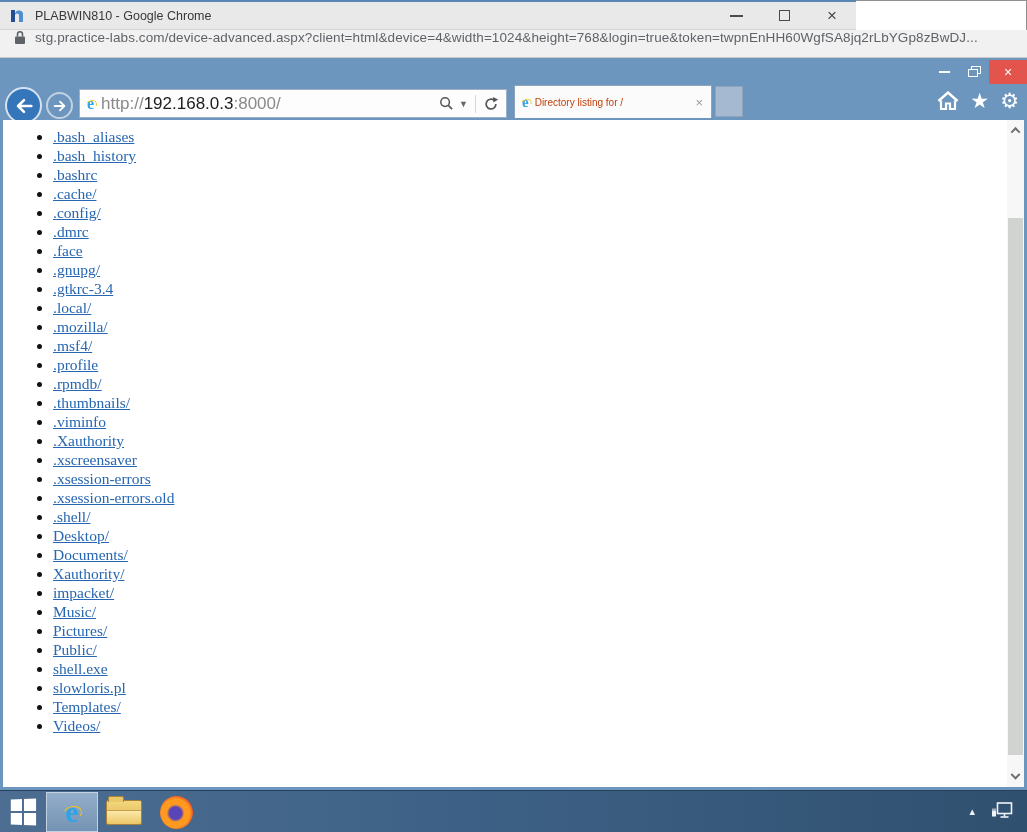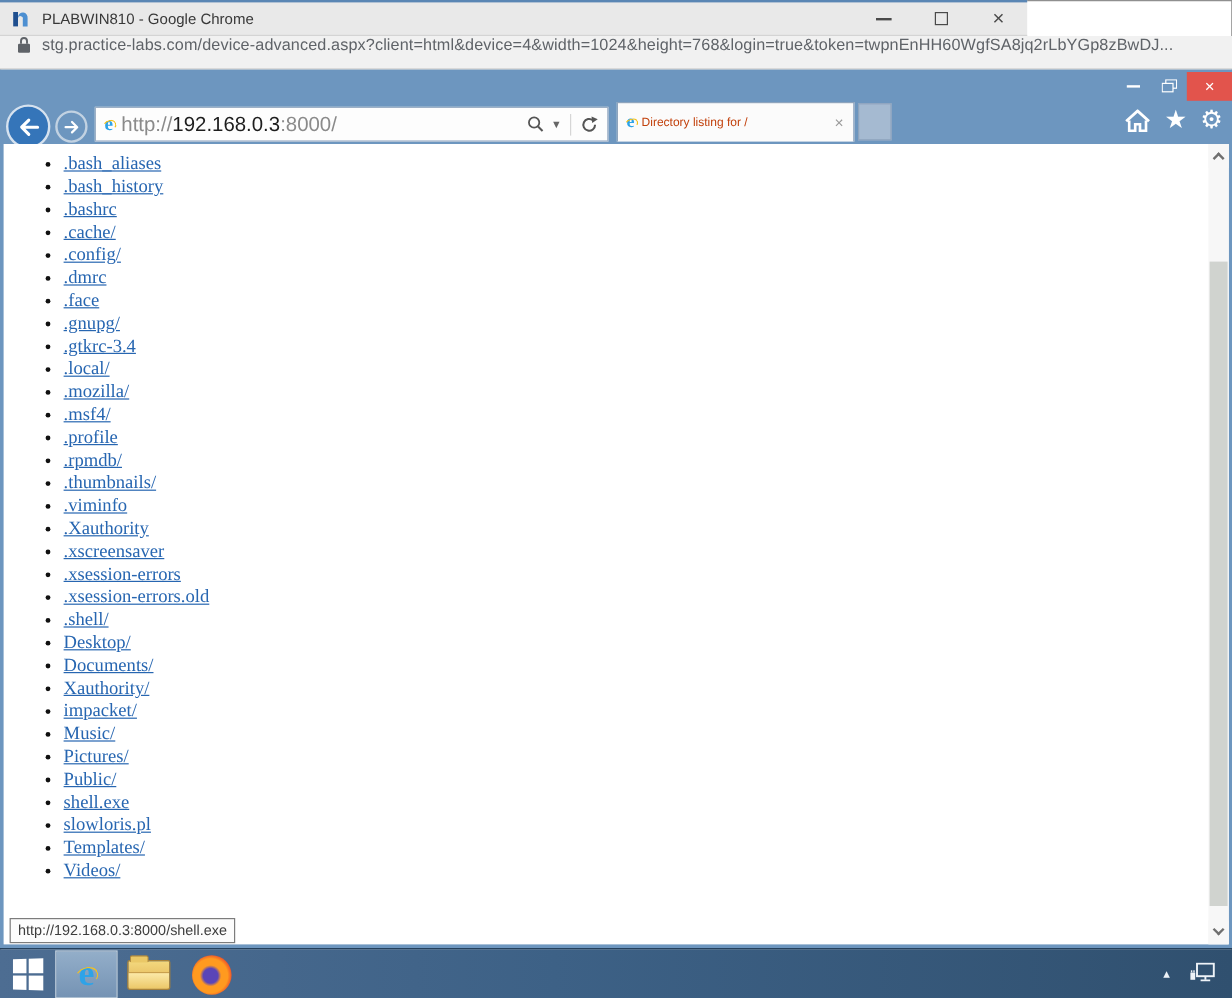--- a/index.html
+++ b/index.html
@@ -268,21 +268,20 @@
 
         <li><a class="dir-link">shell.exe</a></li>
 
         <li><a class="dir-link">slowloris.pl</a></li>
 
         <li><a class="dir-link">Templates/</a></li>
 
         <li><a class="dir-link">Videos/</a></li>
       </ul>
 
-    <div class="status-tip">http://192.168.0.3:8000/shell.exe</div>
 
     <div class="sbar">
       <div class="sb-btn sb-up">
           <span class="chev chev-up"></span>
         </div>
       <div class="sb-thumb"></div>
       <div class="sb-btn sb-down">
           <span class="chev chev-down"></span>
         </div>
     </div>

